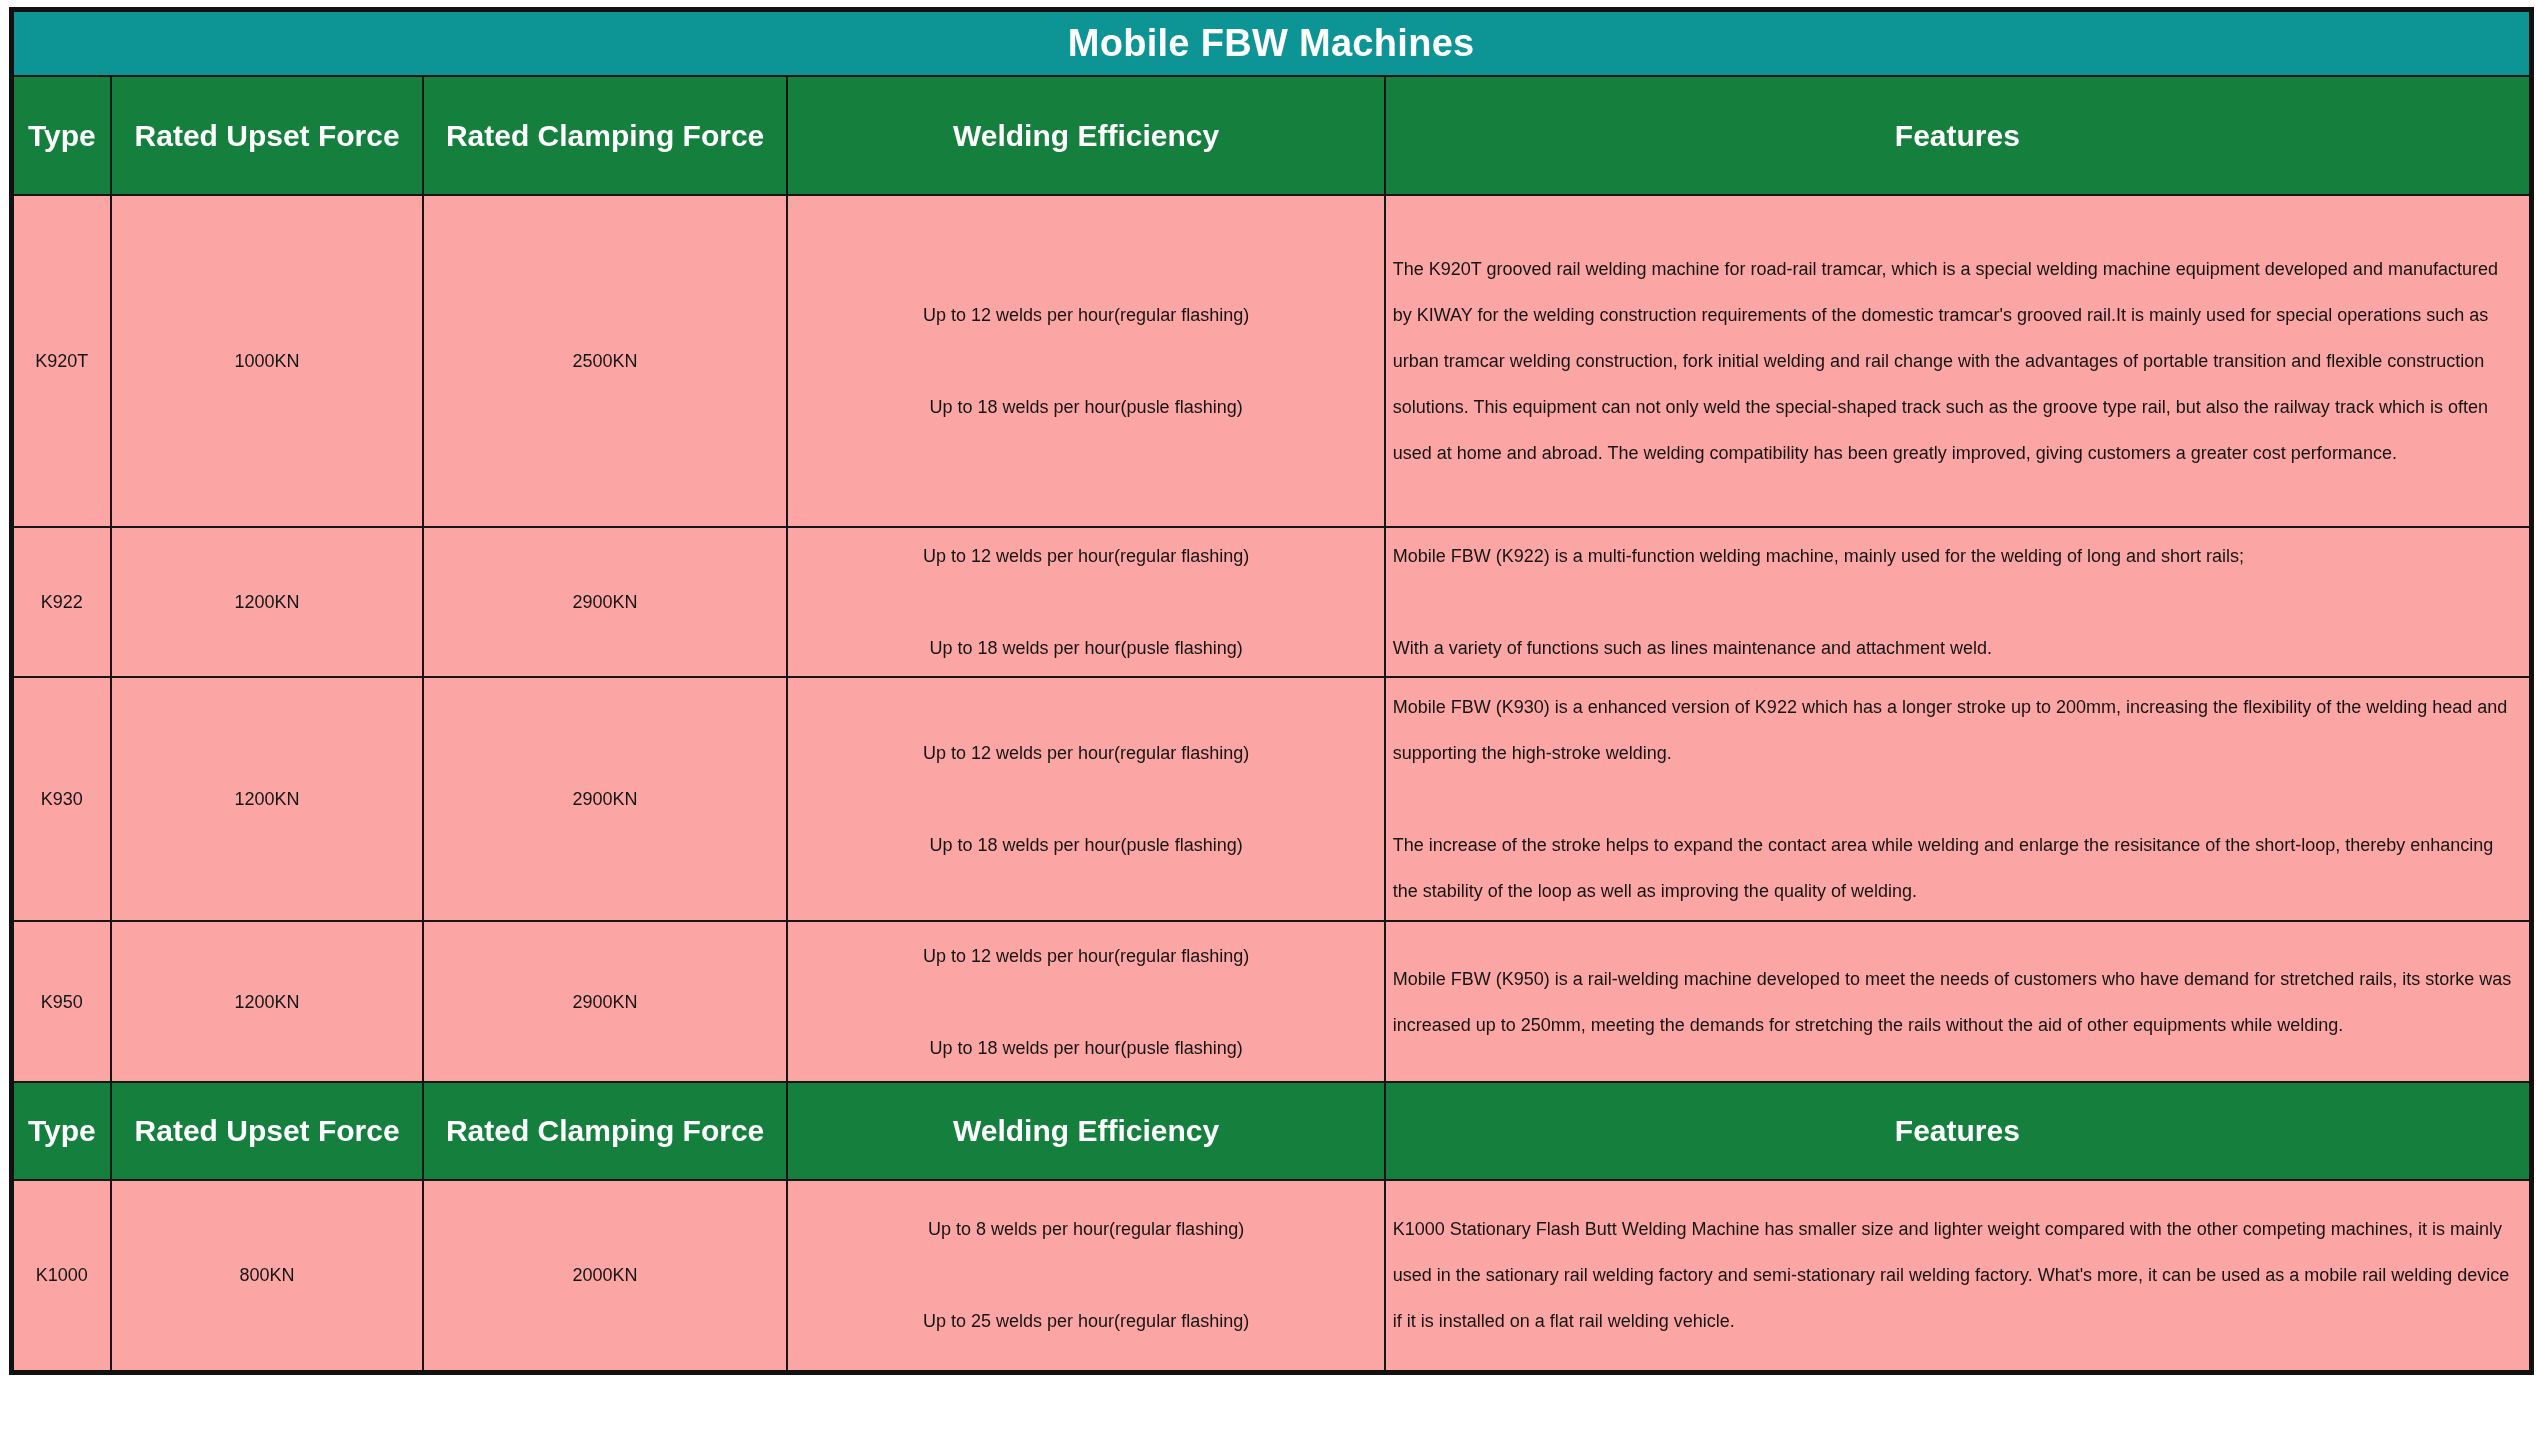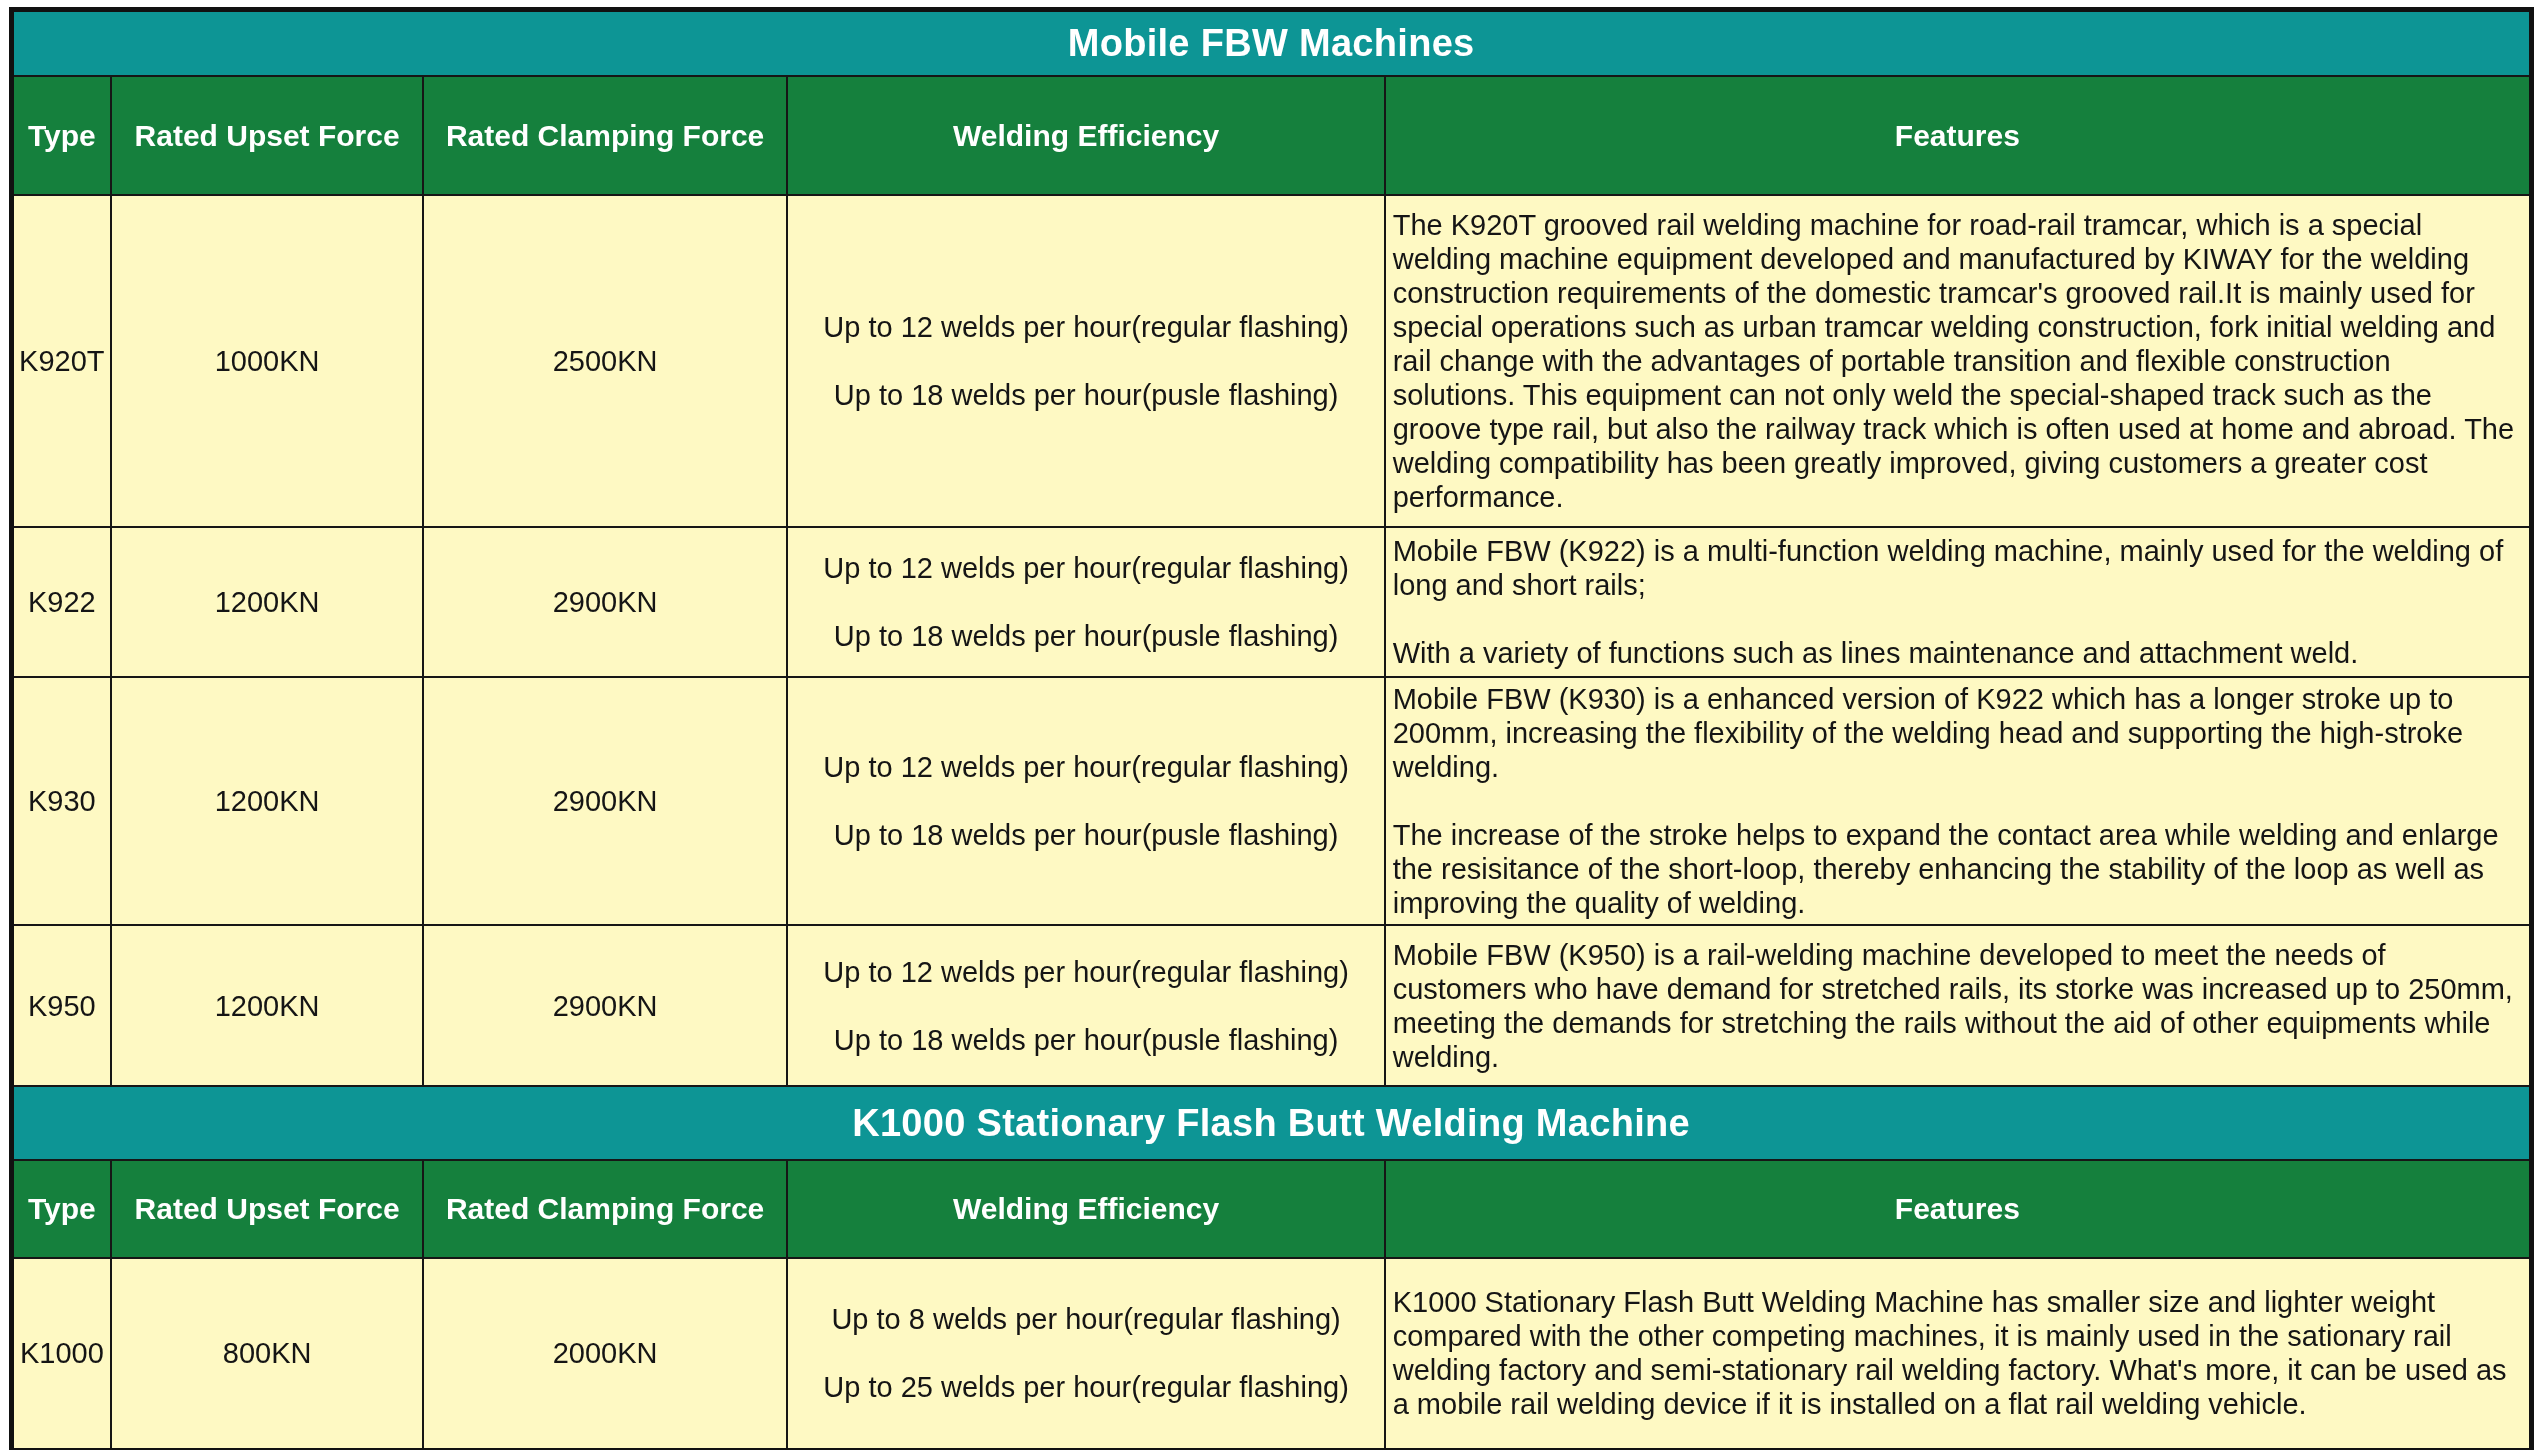--- a/index.html
+++ b/index.html
@@ -42,24 +42,24 @@
     color: #ffffff;
     font-size: 30px;
     font-weight: bold;
     text-align: center;
     vertical-align: middle;
     line-height: 1.25;
     padding: 0 6.6px;
   }
   
   tr.data-row td {
-    background: #fef9c3;
+    background: #fca5a5;
     color: #151515;
-    font-size: 29px;
-    line-height: 34px;
+    font-size: 18px;
+    line-height: 46px;
     vertical-align: middle;
   }
   td.c-center {
     text-align: center;
     white-space: pre-line;
     margin-top: 48px;
   }
   td.c-features {
     text-align: left;
     padding: 4px 9.2px 4px 6.6px;
@@ -129,23 +129,20 @@
     <tr class="data-row" style="height:161px">
       <td class="c-center">K950</td>
       <td class="c-center">1200KN</td>
       <td class="c-center">2900KN</td>
       <td class="c-center">Up to 12 welds per hour(regular flashing)
 
 Up to 18 welds per hour(pusle flashing)</td>
       <td class="c-features">Mobile FBW (K950) is a rail-welding machine developed to meet the needs of customers who have demand for stretched rails, its storke was increased up to 250mm, meeting the demands for stretching the rails without the aid of other equipments while welding.</td>
     </tr>
 
-    <tr class="section-title-row" style="height:74px">
-      <td colspan="5">K1000 Stationary Flash Butt Welding Machine</td>
-    </tr>
 
     <tr class="col-header-row" style="height:98px">
       <th>Type</th>
       <th>Rated Upset Force</th>
       <th>Rated Clamping Force</th>
       <th>Welding Efficiency</th>
       <th>Features</th>
     </tr>
 
     <tr class="data-row" style="height:192px">

